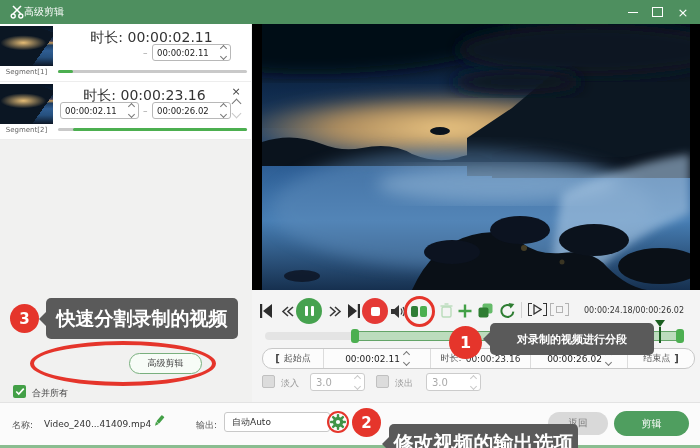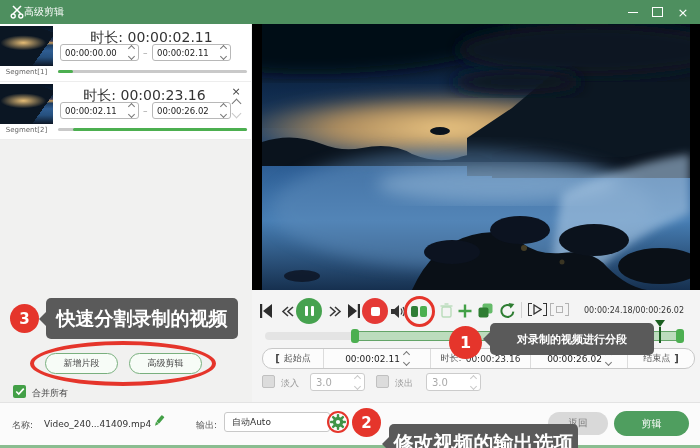--- a/index.html
+++ b/index.html
@@ -105,27 +105,20 @@
 
   <div class="abs leftpanel">
     <div class="seglist">
 
       <div class="segcard" style="top:0">
         <div class="thumb"></div>
         <div class="seglabel">Segment[1]</div>
         <div class="durline">
           <span>时长:</span>
           <span>00:00:02.11</span>
-        </div>
-        <div class="spinbox" style="left:60px;top:20px;width:79px">
-          <span class="val">00:00:00.00</span>
-          <span class="spincol">
-              <span class="chv"></span>
-              <span class="chv down"></span>
-            </span>
         </div>
         <span class="dash" style="left:143px">–</span>
         <div class="spinbox" style="left:152px;top:20px;width:79px">
           <span class="val">00:00:02.11</span>
           <span class="spincol">
               <span class="chv"></span>
               <span class="chv down"></span>
             </span>
         </div>
         <div class="progress">
@@ -344,21 +337,20 @@
     <span class="val">3.0</span>
     <span class="spincol">
         <span class="chv lite"></span>
         <span class="chv down lite"></span>
       </span>
   </div>
 
   <div class="abs badge" style="left:10px;top:304px;width:29px;height:29px;font-size:15px">3</div>
   <div class="abs tip" style="left:46px;top:298px;width:192px;height:41px;font-size:19px">快速分割录制的视频</div>
   <div class="abs red-ellipse" style="left:30px;top:341px;width:186px;height:45px;z-index:12"></div>
-  <div class="abs pillbtn" style="left:45px;top:353px;width:73px">新增片段</div>
   <div class="abs pillbtn" style="left:129px;top:353px;width:73px">高级剪辑</div>
   <div class="abs cb on" style="left:13px;top:385px">
     <svg width="10" height="9" viewBox="0 0 12 10">
         <polyline points="1.5,5 4.5,8 10.5,1.5" fill="none" stroke="#fff" stroke-width="2"></polyline>
       </svg>
   </div>
   <span class="abs" style="left:32px;top:387px;color:#444">合并所有</span>
 
   <div class="abs badge" style="left:449px;top:326px;width:33px;height:33px;font-size:16px">1</div>
   <div class="abs tip" style="left:490px;top:323px;width:164px;height:32px;font-size:11px">对录制的视频进行分段</div>

